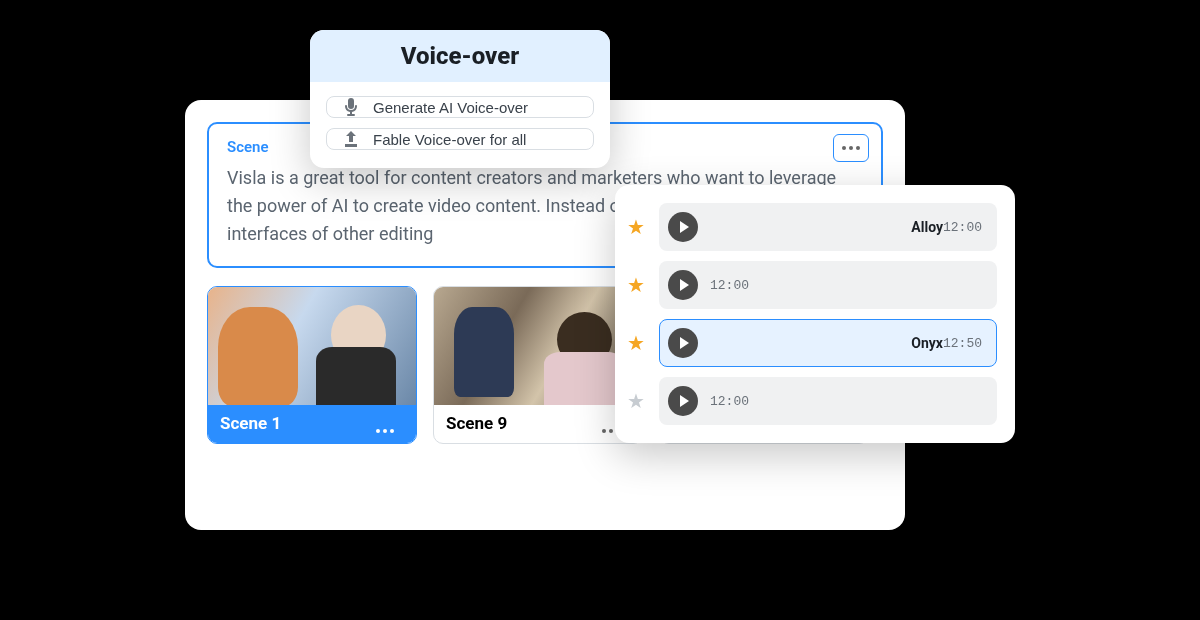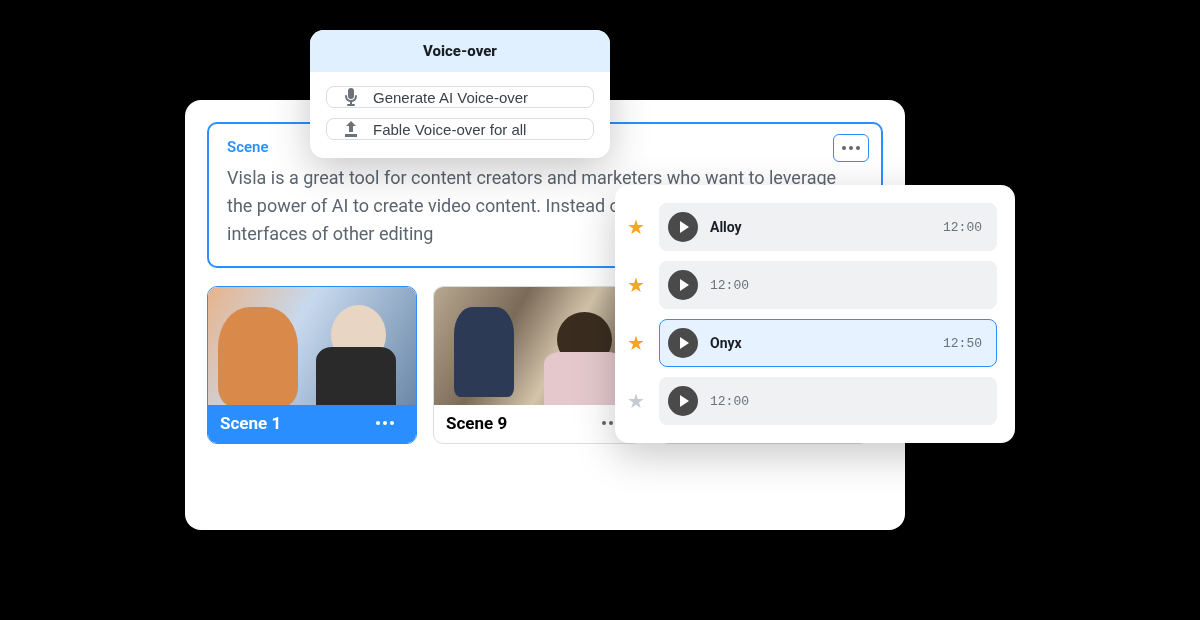--- a/index.html
+++ b/index.html
@@ -77,21 +77,21 @@
   .scene-thumb {
     width: 100%;
     height: 118px;
     display: block;
     background: #ccc;
     position: relative;
     overflow: hidden;
   }
   .scene-footer {
     display: flex;
-    align-items: center;
+    align-items: flex-end;
     justify-content: space-between;
     padding: 8px 22px 10px 12px;
   }
   .scene-card.selected .scene-footer {
     background: #2b8eff;
     color: #fff;
   }
   .scene-title { font-weight: 700; font-size: 17px; }
   .scene-more { display: flex; gap: 3px; cursor: pointer; }
   .scene-more span { width: 4px; height: 4px; border-radius: 50%; background: #666; }
@@ -105,21 +105,21 @@
     width: 300px;
     background: #fff;
     border-radius: 14px;
     box-shadow: 0 12px 40px rgba(0,0,0,0.22);
     overflow: hidden;
   }
   .vo-header {
     background: #e1f0ff;
     text-align: center;
     font-weight: 800;
-    font-size: 15px;
+    font-size: 24px;
     color: #1a1f25;
     padding: 12px 0;
     border-radius: 12px 12px 0 0;
   }
   .vo-body {
     padding: 14px 16px 18px 16px;
     display: flex;
     flex-direction: column;
     gap: 10px;
   }
@@ -185,21 +185,21 @@
     display: flex; align-items: center; justify-content: center;
     margin-right: 12px;
   }
   .play-triangle {
     width: 0; height: 0;
     border-left: 9px solid #fff;
     border-top: 6px solid transparent;
     border-bottom: 6px solid transparent;
     margin-left: 2px;
   }
-  .voice-name { font-weight: 700; font-size: 14px; color: #1a1f25; flex: 1; }
+  .voice-name { font-weight: 700; font-size: 14px; color: #1a1f25; flex: 1; text-align: right; }
   .voice-time { font-size: 13px; color: #6b727a; font-family: Liberation Mono, monospace; }
 
   
   .thumb1 { background: linear-gradient(120deg,#e8b38a 0%,#c7d9ee 40%,#6b88a8 100%); }
   .thumb2 { background: linear-gradient(120deg,#b8a890 0%,#7a6a58 35%,#d3c4aa 60%,#403830 100%); }
   .thumb3 { background: linear-gradient(120deg,#b8a890 0%,#7a6a58 35%,#d3c4aa 60%,#403830 100%); }
   .person-shape {
     position:absolute; border-radius:50%;
   }
 </style>

